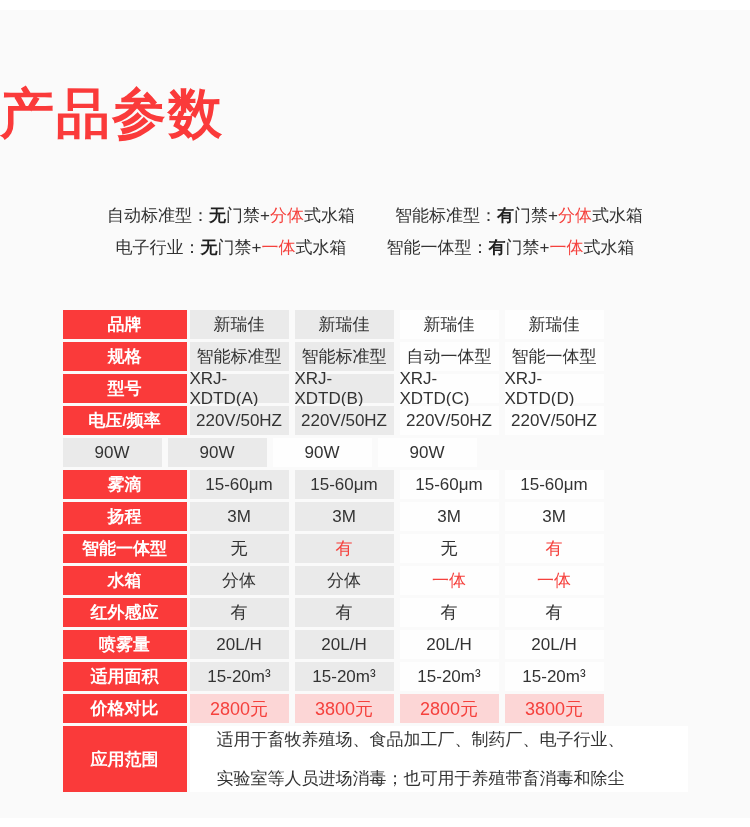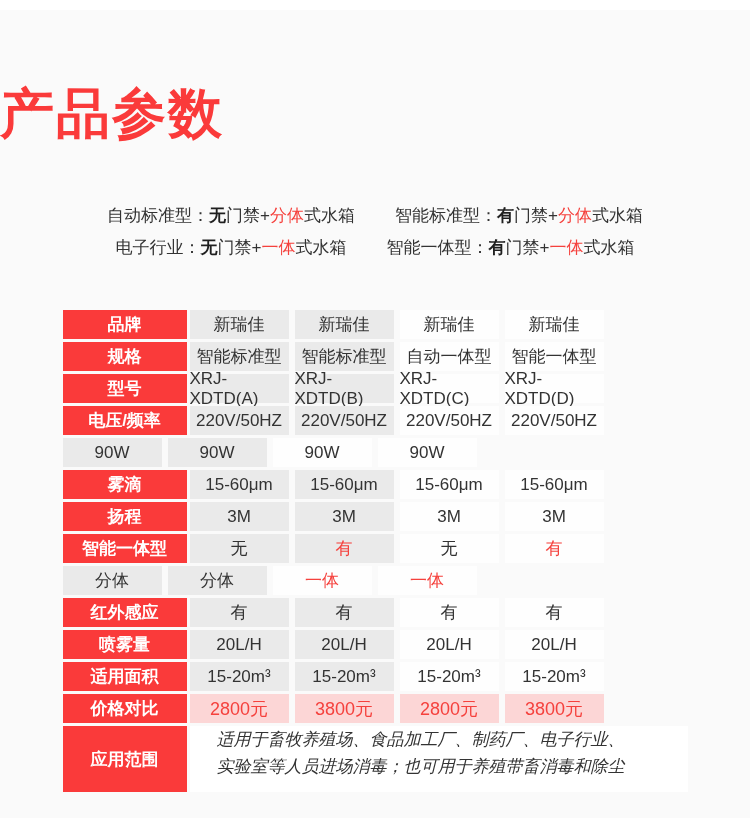--- a/index.html
+++ b/index.html
@@ -52,22 +52,22 @@
     font-size:17px;color:var(--ink);
     display:flex;align-items:center;justify-content:center;
   }
   .dcell.c4{margin-right:0;}
   .col-gray{background:var(--gray-cell);}
   .col-white{background:var(--white-cell);}
   .redval{color:var(--red-text);}
   .price .dcell{background:var(--pink-cell);color:var(--red-text);font-size:18px;}
   .span-cell{
     width:498px;margin-right:0;flex:none;background:#ffffff;
-    display:flex;flex-direction:column;justify-content:flex-start;
-    padding-left:27px;font-size:17px;line-height:27px;color:var(--ink);font-style:italic;
+    display:flex;flex-direction:column;justify-content:space-between;
+    padding-left:27px;font-size:17px;line-height:27px;color:var(--ink);
   }
 </style>
 </head>
 <body>
 
 <div class="section">
 
   <h1 class="page-title">产品参数</h1>
 
   <div class="intro">
@@ -140,20 +140,21 @@
 
     <div class="row">
       <div class="hcell">智能一体型</div>
       <div class="dcell c1 col-gray">无</div>
       <div class="dcell c2 col-gray redval">有</div>
       <div class="dcell c3 col-white">无</div>
       <div class="dcell c4 col-white redval">有</div>
     </div>
 
     <div class="row">
+      <div class="hcell">水箱</div>
       <div class="dcell c1 col-gray">分体</div>
       <div class="dcell c2 col-gray">分体</div>
       <div class="dcell c3 col-white redval">一体</div>
       <div class="dcell c4 col-white redval">一体</div>
     </div>
 
     <div class="row">
       <div class="hcell">红外感应</div>
       <div class="dcell c1 col-gray">有</div>
       <div class="dcell c2 col-gray">有</div>

